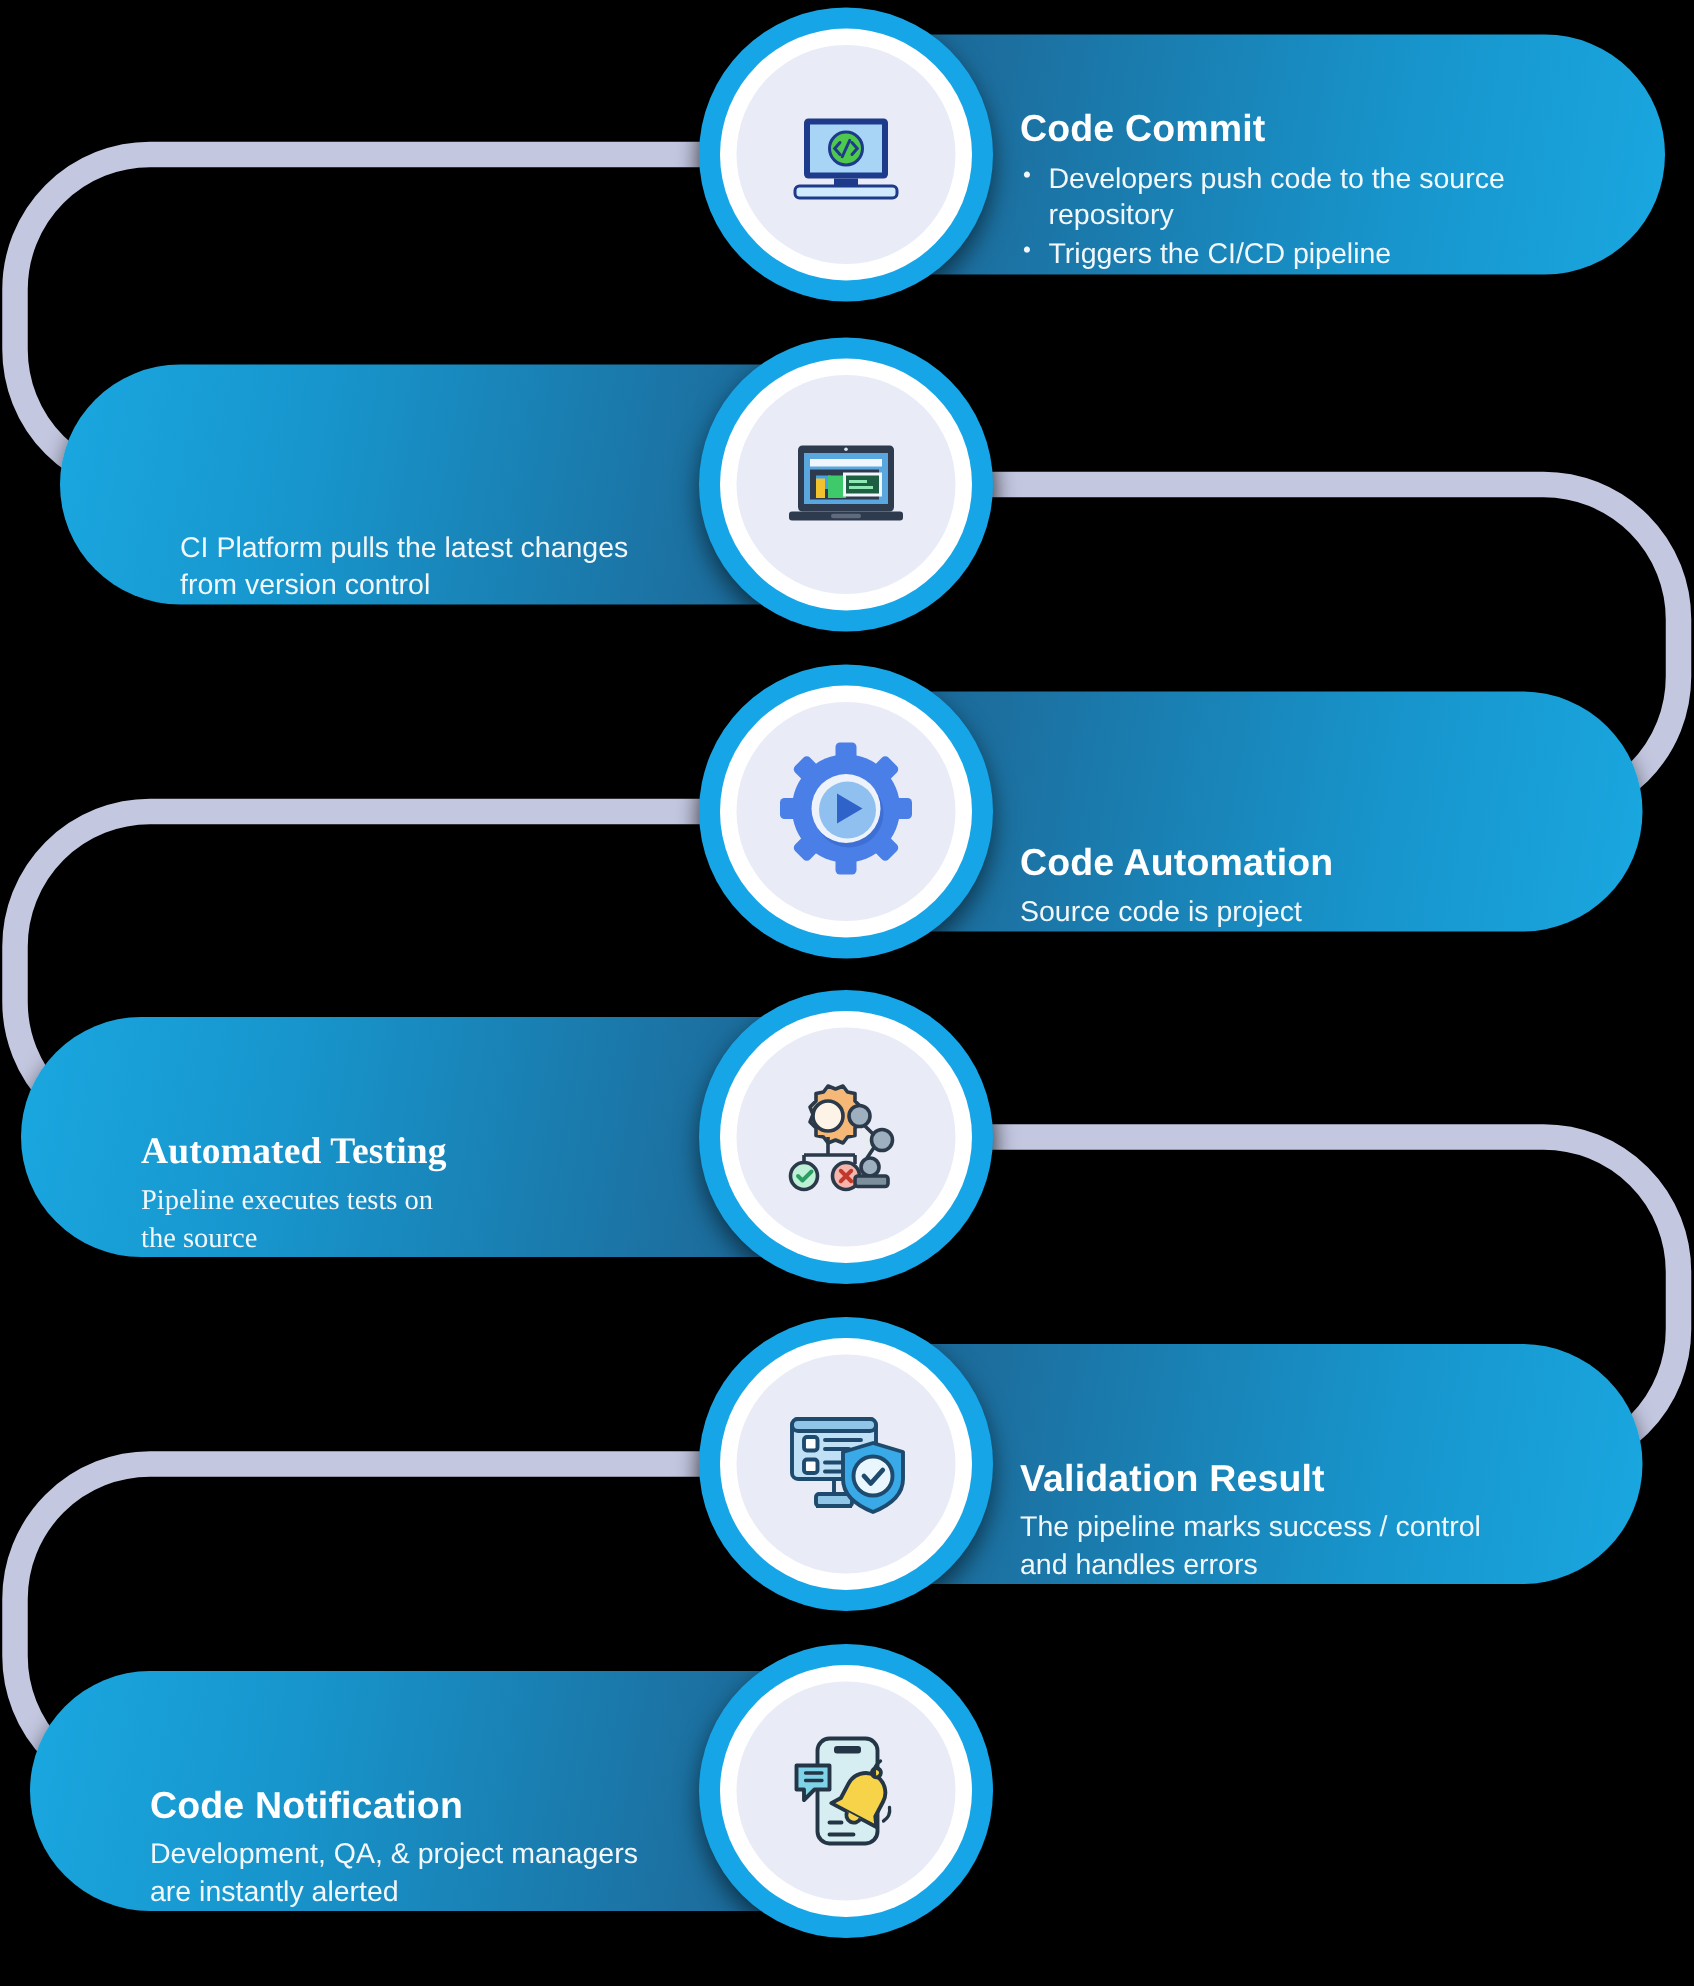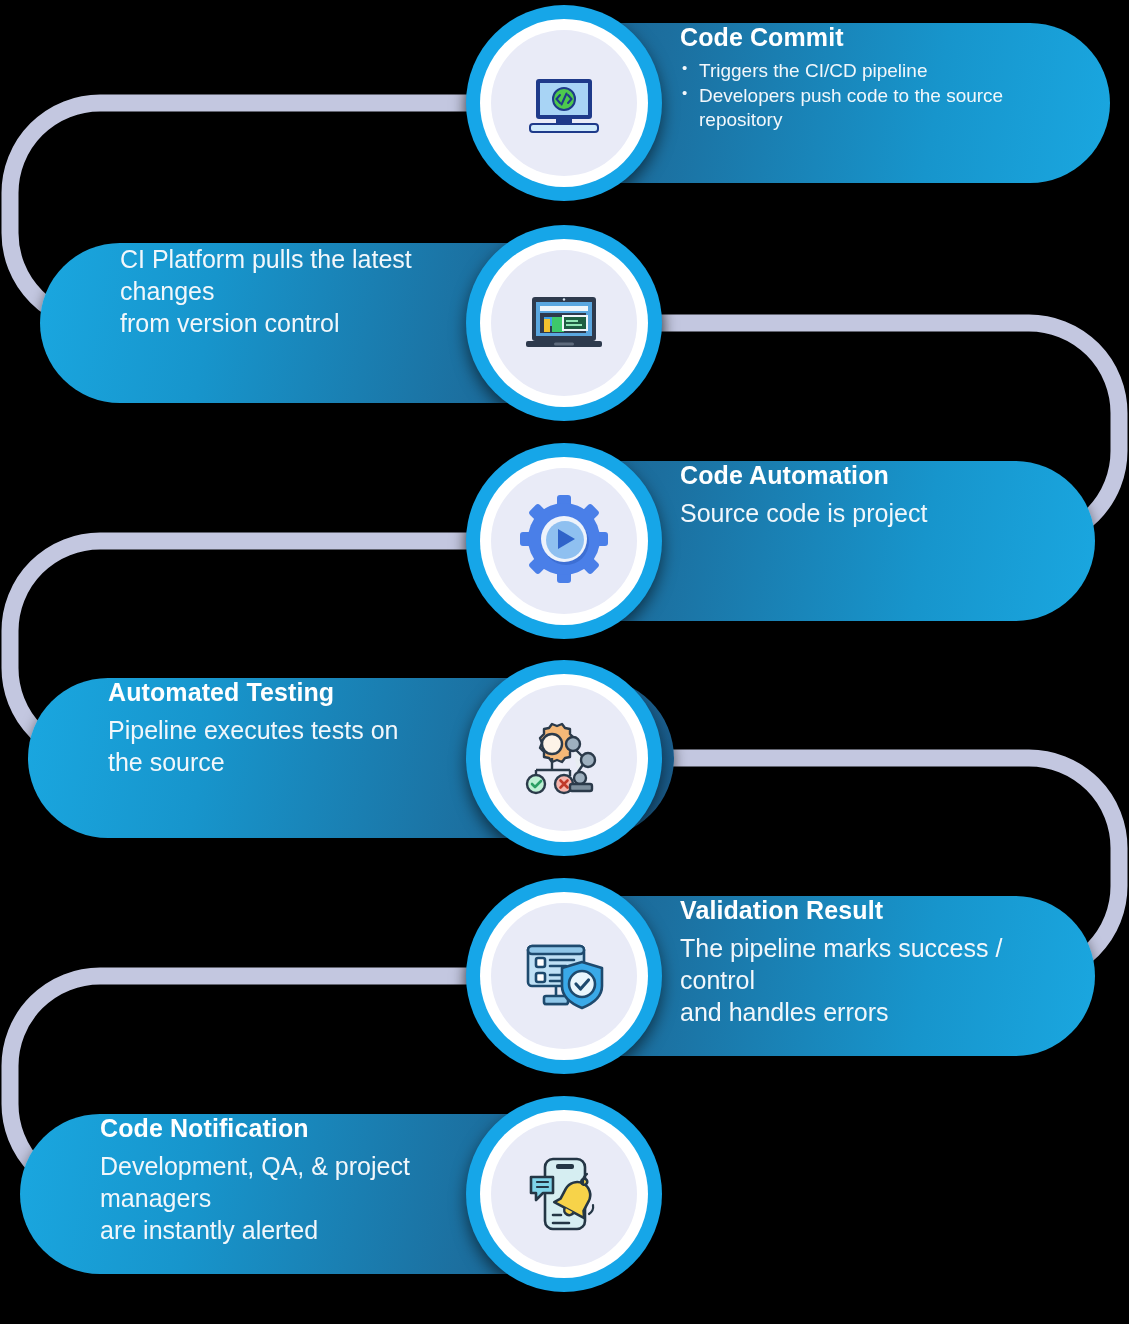--- a/index.html
+++ b/index.html
@@ -30,21 +30,21 @@
     z-index: 3;
   }
 
   
   .pill {
     position: absolute;
     height: 160px;
     border-radius: 80px;
     box-shadow: 0 6px 14px rgba(0,0,0,0.55);
     display: flex;
-    align-items: flex-start;
+    align-items: flex-end;
     z-index: 2;
   }
   .pill.right {            
     background: linear-gradient(100deg, #1a5c8b 0%, #1c6f9f 30%, #1795cc 72%, #1aa7e0 100%);
     padding-left: 210px;
     padding-right: 34px;
   }
   .pill.left {             
     background: linear-gradient(100deg, #1aa7e0 0%, #1795cc 28%, #1c6f9f 70%, #1a5c8b 100%);
     padding-left: 80px;
@@ -57,21 +57,21 @@
     color: #ffffff;
     font-size: 25px;
     font-weight: 700;
     letter-spacing: 0.1px;
     line-height: 1.15;
     margin-bottom: 7px;
     white-space: nowrap;
   }
   .step-desc {
     color: #f2f7fb;
-    font-size: 25px;
+    font-size: 19px;
     font-weight: 400;
     line-height: 1.28;
     white-space: pre-line;
   }
   ul.step-bullets {
     list-style: none;
     margin: 0; padding: 0;
   }
   ul.step-bullets li {
     color: #f2f7fb;
@@ -138,22 +138,22 @@
 
       <path d="M 470 976 L 100 976 A 90 90 0 0 0 10 1066 L 10 1104 A 90 90 0 0 0 100 1194 L 122 1194"></path>
     </g>
   </svg>
 
   <div class="step">
     <div class="pill right" style="left:470px; top:23px; width:640px;">
       <div class="pill-text">
         <div class="step-title">Code Commit</div>
         <ul class="step-bullets">
+          <li>Developers push code to the source repository</li>
           <li>Triggers the CI/CD pipeline</li>
-          <li>Developers push code to the source repository</li>
         </ul>
       </div>
     </div>
     <div class="badge" style="left:466px; top:5px;">
       <div class="badge-white">
         <div class="badge-inner">
           <svg width="96" height="96" viewBox="0 0 96 96">
             <rect x="20" y="24" width="56" height="40" rx="3" fill="#1e3a8a"></rect>
             <rect x="24" y="28" width="48" height="32" fill="#a8d4f5"></rect>
             <circle cx="48" cy="44" r="11" fill="#4ec94e" stroke="#1e3a8a" stroke-width="2"></circle>
@@ -225,21 +225,21 @@
               <circle cx="1" cy="1" r="19" fill="#8fc0f0"></circle>
               <path d="M -6 -10 L 11 0 L -6 10 Z" fill="#2f63c9"></path>
             </g>
           </svg>
         </div>
       </div>
     </div>
   </div>
 
   <div class="step">
-    <div class="pill left" style="left:28px; top:678px; width:646px;">
+    <div class="pill left" style="left:14px; top:678px; width:646px;font-family:Liberation Serif, serif;">
       <div class="pill-text">
         <div class="step-title">Automated Testing</div>
         <div class="step-desc">Pipeline executes  tests on
 the source</div>
       </div>
     </div>
     <div class="badge" style="left:466px; top:660px;">
       <div class="badge-white">
         <div class="badge-inner">
           <svg width="96" height="96" viewBox="0 0 96 96">

